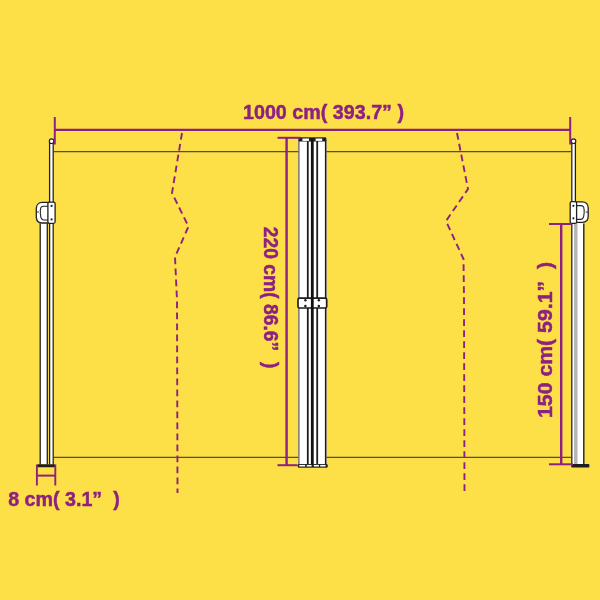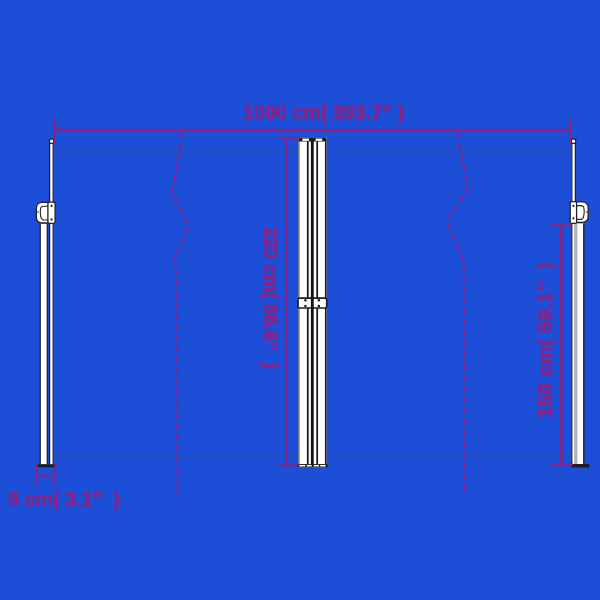--- a/index.html
+++ b/index.html
@@ -1,16 +1,16 @@
 <!DOCTYPE html>
 <html><head>
 <meta charset="utf-8">
 <style>
   html,body{margin:0;padding:0;background:#ffffff;}
-  .wrap{width:600px;height:600px;position:relative;overflow:hidden;background:#1d4ed8;}
+  .wrap{width:600px;height:600px;position:relative;overflow:hidden;background:#fde047;}
   svg{display:block;}
   text{font-family:"Liberation Sans", sans-serif;font-weight:bold;fill:#8d2181;stroke:#8d2181;stroke-width:0.45;}
 </style>
 </head>
 <body>
 
 <div class="wrap">
 <svg width="600" height="600" viewBox="0 0 600 600">
 
   <g>

